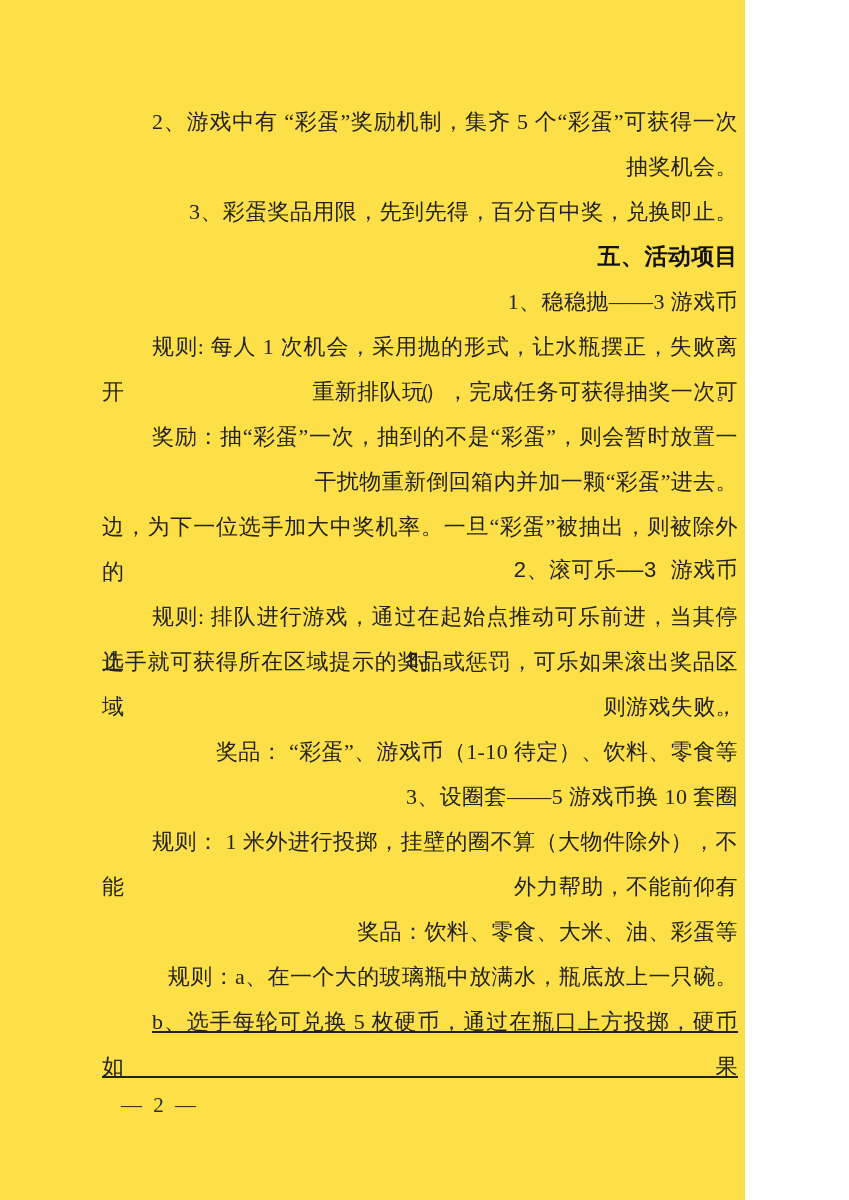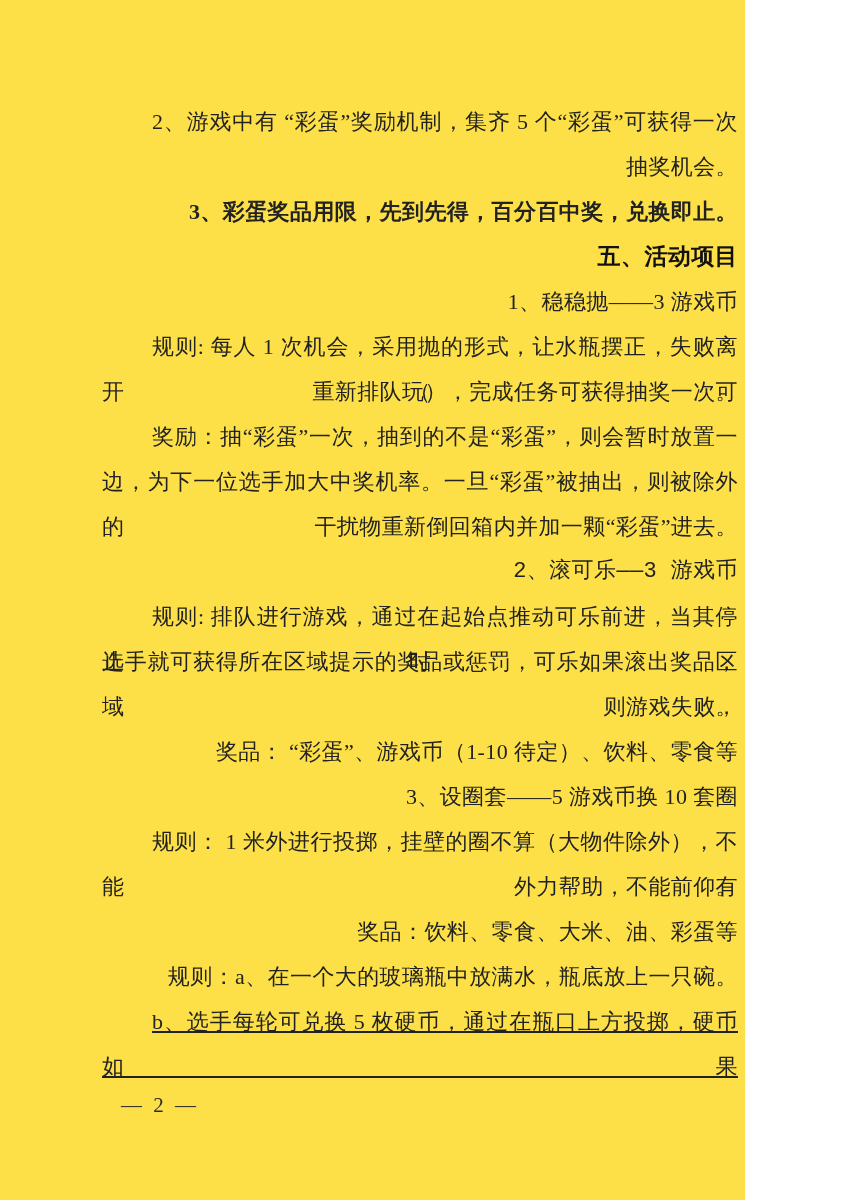--- a/index.html
+++ b/index.html
@@ -51,28 +51,28 @@
     font-family: "Liberation Serif", serif;
   }
 </style>
 </head>
 <body>
 
 <div class="page">
   <div class="content">
       <div class="line fill" style="text-indent: 50px;">2、游戏中有 “彩蛋”奖励机制，集齐 5 个“彩蛋”可获得一次</div>
       <div class="line">抽奖机会。</div>
-      <div class="line" style="text-indent: 50px; font-weight: bold;">3、彩蛋奖品用限，先到先得，百分百中奖，兑换即止。</div>
+      <div class="line" style="text-indent: 50px;">3、彩蛋奖品用限，先到先得，百分百中奖，兑换即止。</div>
       <div class="line bold">五、活动项目</div>
       <div class="line" style="text-indent: 50px;">1、稳稳抛——3 游戏币</div>
       <div class="line fill" style="text-indent: 50px;">规则: 每人 1 次机会，采用抛的形式，让水瓶摆正，失败离开（可</div>
       <div class="line">重新排队玩），完成任务可获得抽奖一次。</div>
       <div class="line fill" style="text-indent: 50px;">奖励：抽“彩蛋”一次，抽到的不是“彩蛋”，则会暂时放置一</div>
+      <div class="line">干扰物重新倒回箱内并加一颗“彩蛋”进去。</div>
       <div class="line fill">边，为下一位选手加大中奖机率。一旦“彩蛋”被抽出，则被除外的</div>
-      <div class="line">干扰物重新倒回箱内并加一颗“彩蛋”进去。</div>
       <div class="line" style="text-indent: 50px; font-family: Liberation Mono, monospace;">2、滚可乐——3 游戏币</div>
       <div class="line fill" style="text-indent: 50px; font-family: Liberation Serif, serif;">规则: 排队进行游戏，通过在起始点推动可乐前进，当其停止时，</div>
       <div class="line fill">选手就可获得所在区域提示的奖品或惩罚，可乐如果滚出奖品区域，</div>
       <div class="line">则游戏失败。</div>
       <div class="line" style="text-indent: 50px;">奖品： “彩蛋”、游戏币（1-10 待定）、饮料、零食等</div>
       <div class="line" style="text-indent: 50px;">3、设圈套——5 游戏币换 10 套圈</div>
       <div class="line fill" style="text-indent: 50px;">规则： 1 米外进行投掷，挂壁的圈不算（大物件除外），不能有</div>
       <div class="line">外力帮助，不能前仰。</div>
       <div class="line" style="text-indent: 50px;">奖品：饮料、零食、大米、油、彩蛋等</div>
       <div class="line" style="text-indent: 50px;">规则：a、在一个大的玻璃瓶中放满水，瓶底放上一只碗。</div>

